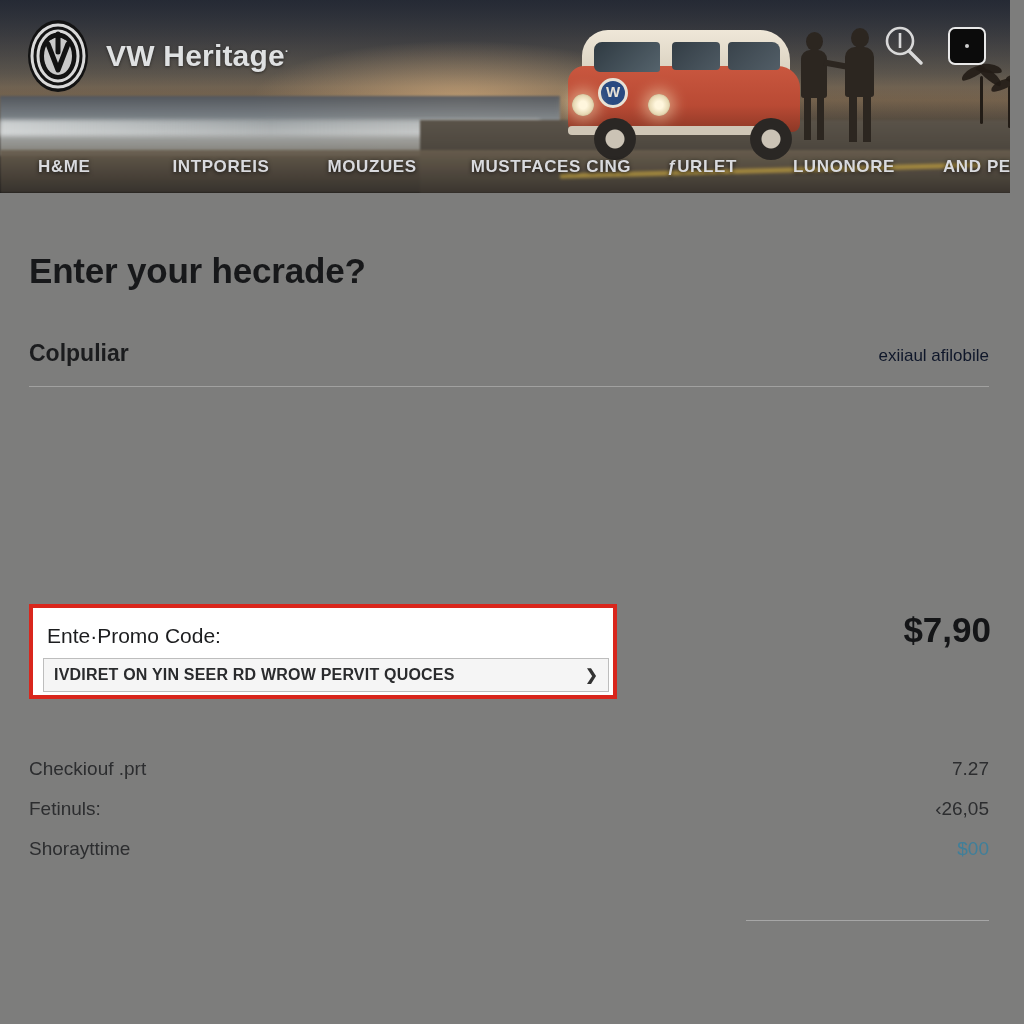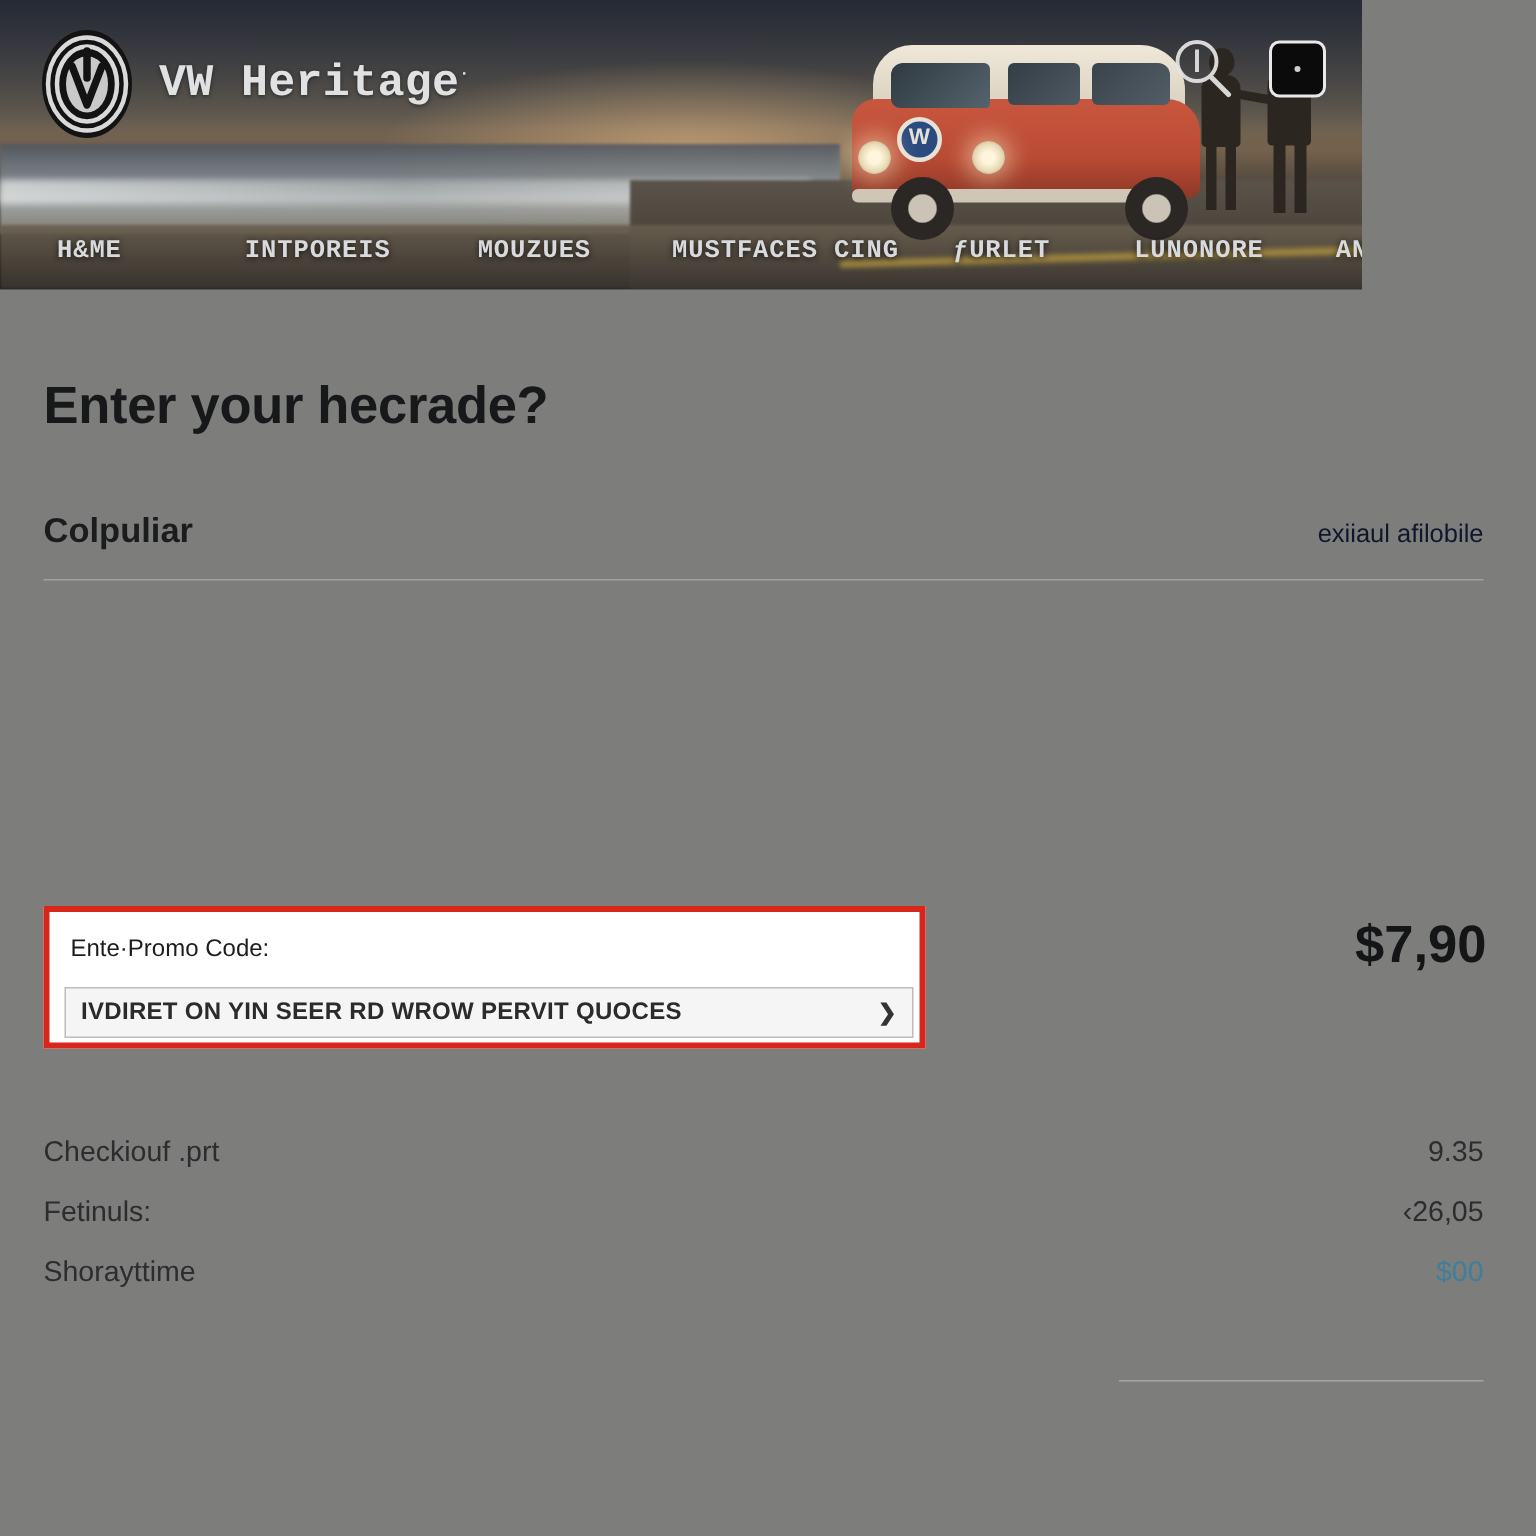--- a/index.html
+++ b/index.html
@@ -6,25 +6,24 @@
   html, body {
     width: 1024px; height: 1024px;
     font-family: "Liberation Sans", sans-serif;
     background: #7d7d7c;
     overflow: hidden;
   }
   .page { position: relative; width: 1024px; height: 1024px; background: #7d7d7c; }
 
   
   .hero {
-    position: relative; width: 908px; height: 193px; overflow: hidden;
+    position: relative; width: 1010px; height: 193px; overflow: hidden;
     background:
       linear-gradient(to bottom, rgba(20,22,30,.55) 0%, rgba(20,22,30,.10) 45%, rgba(10,10,12,.72) 100%),
       linear-gradient(to bottom, #3a4250 0%, #6a6256 38%, #8a7358 52%, #6d6152 66%, #4a4540 80%, #2b2a28 100%);
-    font-family: Liberation Mono, monospace;
   }
   
   .hero-sea {
     position: absolute; left: 0; top: 96px; width: 560px; height: 60px;
     background: linear-gradient(to bottom, #4d5560 0%, #7e8890 35%, #b9bec0 60%, #8d8a80 100%);
     opacity: .85; filter: blur(1px);
   }
   .hero-foam {
     position: absolute; left: 0; top: 120px; width: 540px; height: 16px;
     background: linear-gradient(to right, rgba(225,228,228,.75), rgba(200,205,205,.35), rgba(230,232,232,.6));
@@ -165,21 +164,21 @@
     position: absolute; left: 29px; top: 193px; width: 960px; height: 1px;
     background: rgba(255,255,255,.28);
   }
 
   
   .promo-outline {
     position: absolute; left: 29px; top: 411px; width: 588px; height: 95px;
     border: 4px solid #d9261c; background: #ffffff;
   }
   .promo-inner { position: absolute; left: 0; top: 0; right: 0; bottom: 0; padding: 16px 14px 0 14px; }
-  .promo-label { font-size: 16px; color: #1c1d1f; }
+  .promo-label { font-size: 21px; color: #1c1d1f; }
   .promo-select {
     position: absolute; left: 10px; top: 50px; width: 566px; height: 34px;
     background: #f5f5f5; border: 1px solid #bdbdbd;
     display: flex; align-items: center; padding: 0 10px;
     font-size: 16px; font-weight: bold; color: #2a2b2d; letter-spacing: .2px;
     cursor: pointer; white-space: nowrap; overflow: hidden;
   }
   .promo-select .chev { margin-left: auto; font-size: 15px; color: #333; }
 
   .promo-price {
@@ -310,21 +309,21 @@
         <span>IVDIRET ON YIN SEER RD WROW PERVIT QUOCES</span>
         <span class="chev">❯</span>
       </div>
     </div>
 
     <div class="promo-price">$7,90</div>
 
     <div class="rows">
       <div class="row">
         <span class="lbl">Checkiouf .prt</span>
-        <span class="val">9.35</span>
+        <span class="val">7.27</span>
       </div>
       <div class="row">
         <span class="lbl">Fetinuls:</span>
         <span class="val">‹26,05</span>
       </div>
       <div class="row teal">
         <span class="lbl">Shorayttime</span>
         <span class="val">$00</span>
       </div>
     </div>

